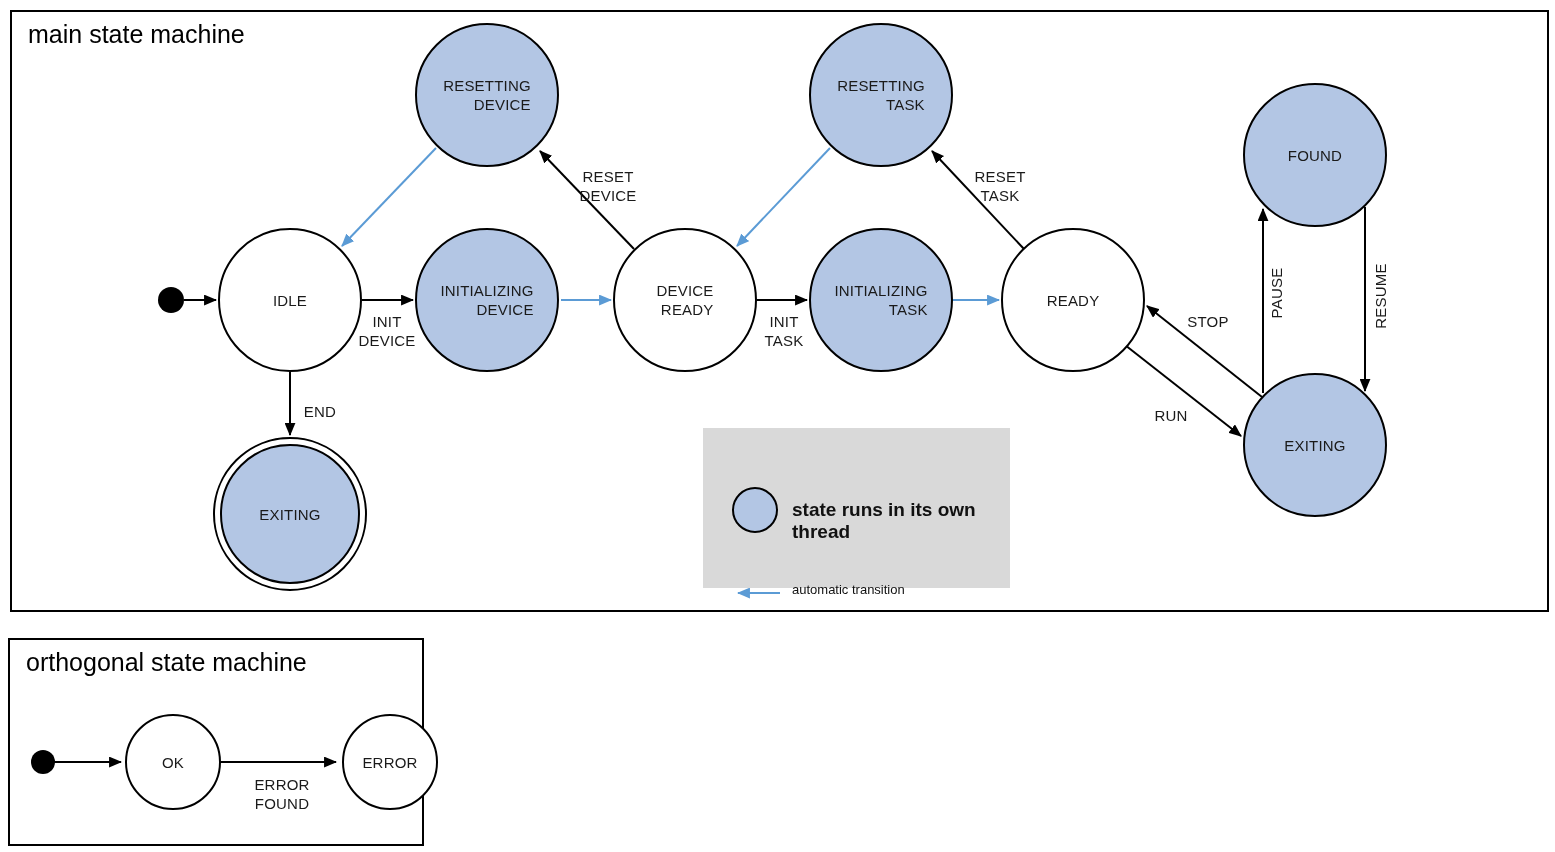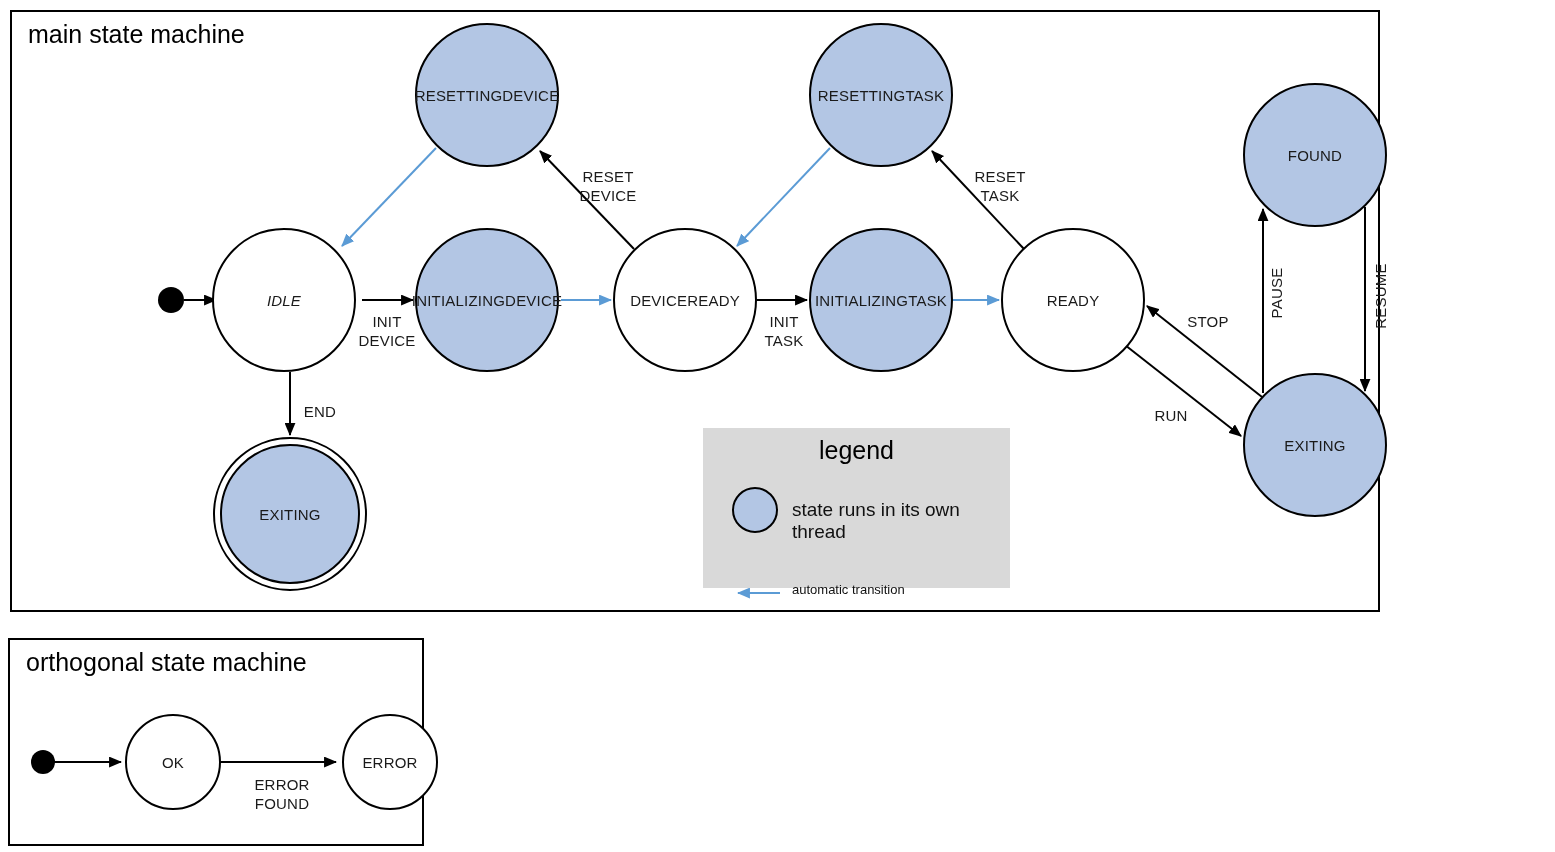--- a/index.html
+++ b/index.html
@@ -14,38 +14,38 @@
   .wire-blue{stroke:var(--auto-arrow,#5b9bd5);stroke-width:2;}
   .mk-black{fill:var(--line,#000);}
   .mk-blue{fill:var(--auto-arrow,#5b9bd5);}
   .circle{
     box-sizing:border-box;border:2px solid #000;border-radius:50%;
     display:flex;align-items:center;justify-content:center;text-align:center;background:#fff;
   }
   .abs{position:absolute;}
   .state-size{width:144px;height:144px;}
   .threaded{background:var(--threaded-fill,#b3c6e4);}
-  .state-label{display:flex;line-height:19px;font-size:15px;
+  .state-label{display:flex;flex-direction:column;line-height:19px;font-size:15px;
     font-weight:500;letter-spacing:.2px;color:#1a1a1a;text-align:right;}
   .dot{position:absolute;background:#000;border-radius:50%;}
   .tlabel{position:absolute;transform:translate(-50%,-50%);font-size:15px;font-weight:500;
     letter-spacing:.2px;color:#1a1a1a;text-align:center;line-height:19px;white-space:nowrap;}
   .tlabel div{white-space:nowrap;}
   .rot{transform:translate(-50%,-50%) rotate(-90deg);}
   .legend{position:absolute;left:703px;top:428px;width:307px;height:160px;background:var(--legend-bg,#d9d9d9);}
   .legend-title{position:absolute;left:0;right:0;top:8px;text-align:center;font-size:25px;color:#000;}
   .legend-swatch{position:absolute;left:29px;top:59px;width:46px;height:46px;}
-  .legend-text1{position:absolute;left:89px;top:71px;font-size:19px;color:#111;}
+  .legend-text1{position:absolute;left:89px;top:71px;font-size:19px;color:#111;font-weight:bold;}
   .legend-arrow{position:absolute;left:27px;top:158px;overflow:visible;}
   .legend-text2{position:absolute;left:89px;top:154px;font-size:13px;color:#111;}
 </style>
 </head>
 <body>
 
-<div class="frame" style="left:10px;top:10px;width:1370px;height:602px;">
+<div class="frame" style="left:10px;top:10px;width:1539px;height:602px;">
   <div class="frame-title">main state machine</div>
 </div>
 <div class="frame" style="left:8px;top:638px;width:416px;height:208px;">
   <div class="frame-title">orthogonal state machine</div>
 </div>
 
 <svg class="wires" width="1555" height="852">
   <defs>
     <marker id="arrow-black" viewBox="0 0 12 10" markerUnits="userSpaceOnUse" markerWidth="13" markerHeight="11" refX="11" refY="5" orient="auto">
       <path class="mk-black" d="M0,0 L12,5 L0,10 Z"></path>
@@ -71,21 +71,21 @@
   <line class="wire-blue" x1="830" y1="148" x2="737" y2="246" marker-end="url(#arrow-blue)"></line>
   <line class="wire-blue" x1="953" y1="300" x2="999" y2="300" marker-end="url(#arrow-blue)"></line>
 
   <line class="wire-black" x1="54" y1="762" x2="121" y2="762" marker-end="url(#arrow-black)"></line>
   <line class="wire-black" x1="221" y1="762" x2="336" y2="762" marker-end="url(#arrow-black)"></line>
 </svg>
 
 <div class="dot" style="left:158px;top:287px;width:26px;height:26px;"></div>
 <div class="dot" style="left:31px;top:750px;width:24px;height:24px;"></div>
 
-<div class="circle abs state-size" style="left:212px;top:228px;font-style:italic;">
+<div class="circle abs state-size" style="left:218px;top:228px;">
   <div class="state-label">
     <div>IDLE</div>
   </div>
 </div>
 
 <div class="circle abs state-size threaded" style="left:415px;top:23px;">
   <div class="state-label">
     <div>RESETTING</div>
     <div>DEVICE</div>
   </div>
@@ -186,20 +186,19 @@
 </div>
 <div class="tlabel" style="left:312px;top:411px;margin-left:8px;">
   <div>END</div>
 </div>
 <div class="tlabel" style="left:282px;top:794px;">
   <div>ERROR</div>
   <div>FOUND</div>
 </div>
 
 <div class="legend">
-  <div class="legend-title">legend</div>
   <div class="circle legend-swatch threaded"></div>
   <div class="legend-text1">state runs in its own thread</div>
   <svg class="legend-arrow" width="52" height="14">
     <line class="wire-blue" x1="50" y1="7" x2="8" y2="7" marker-end="url(#arrow-blue)"></line>
   </svg>
   <div class="legend-text2">automatic transition</div>
 </div>
 
 </body></html>

